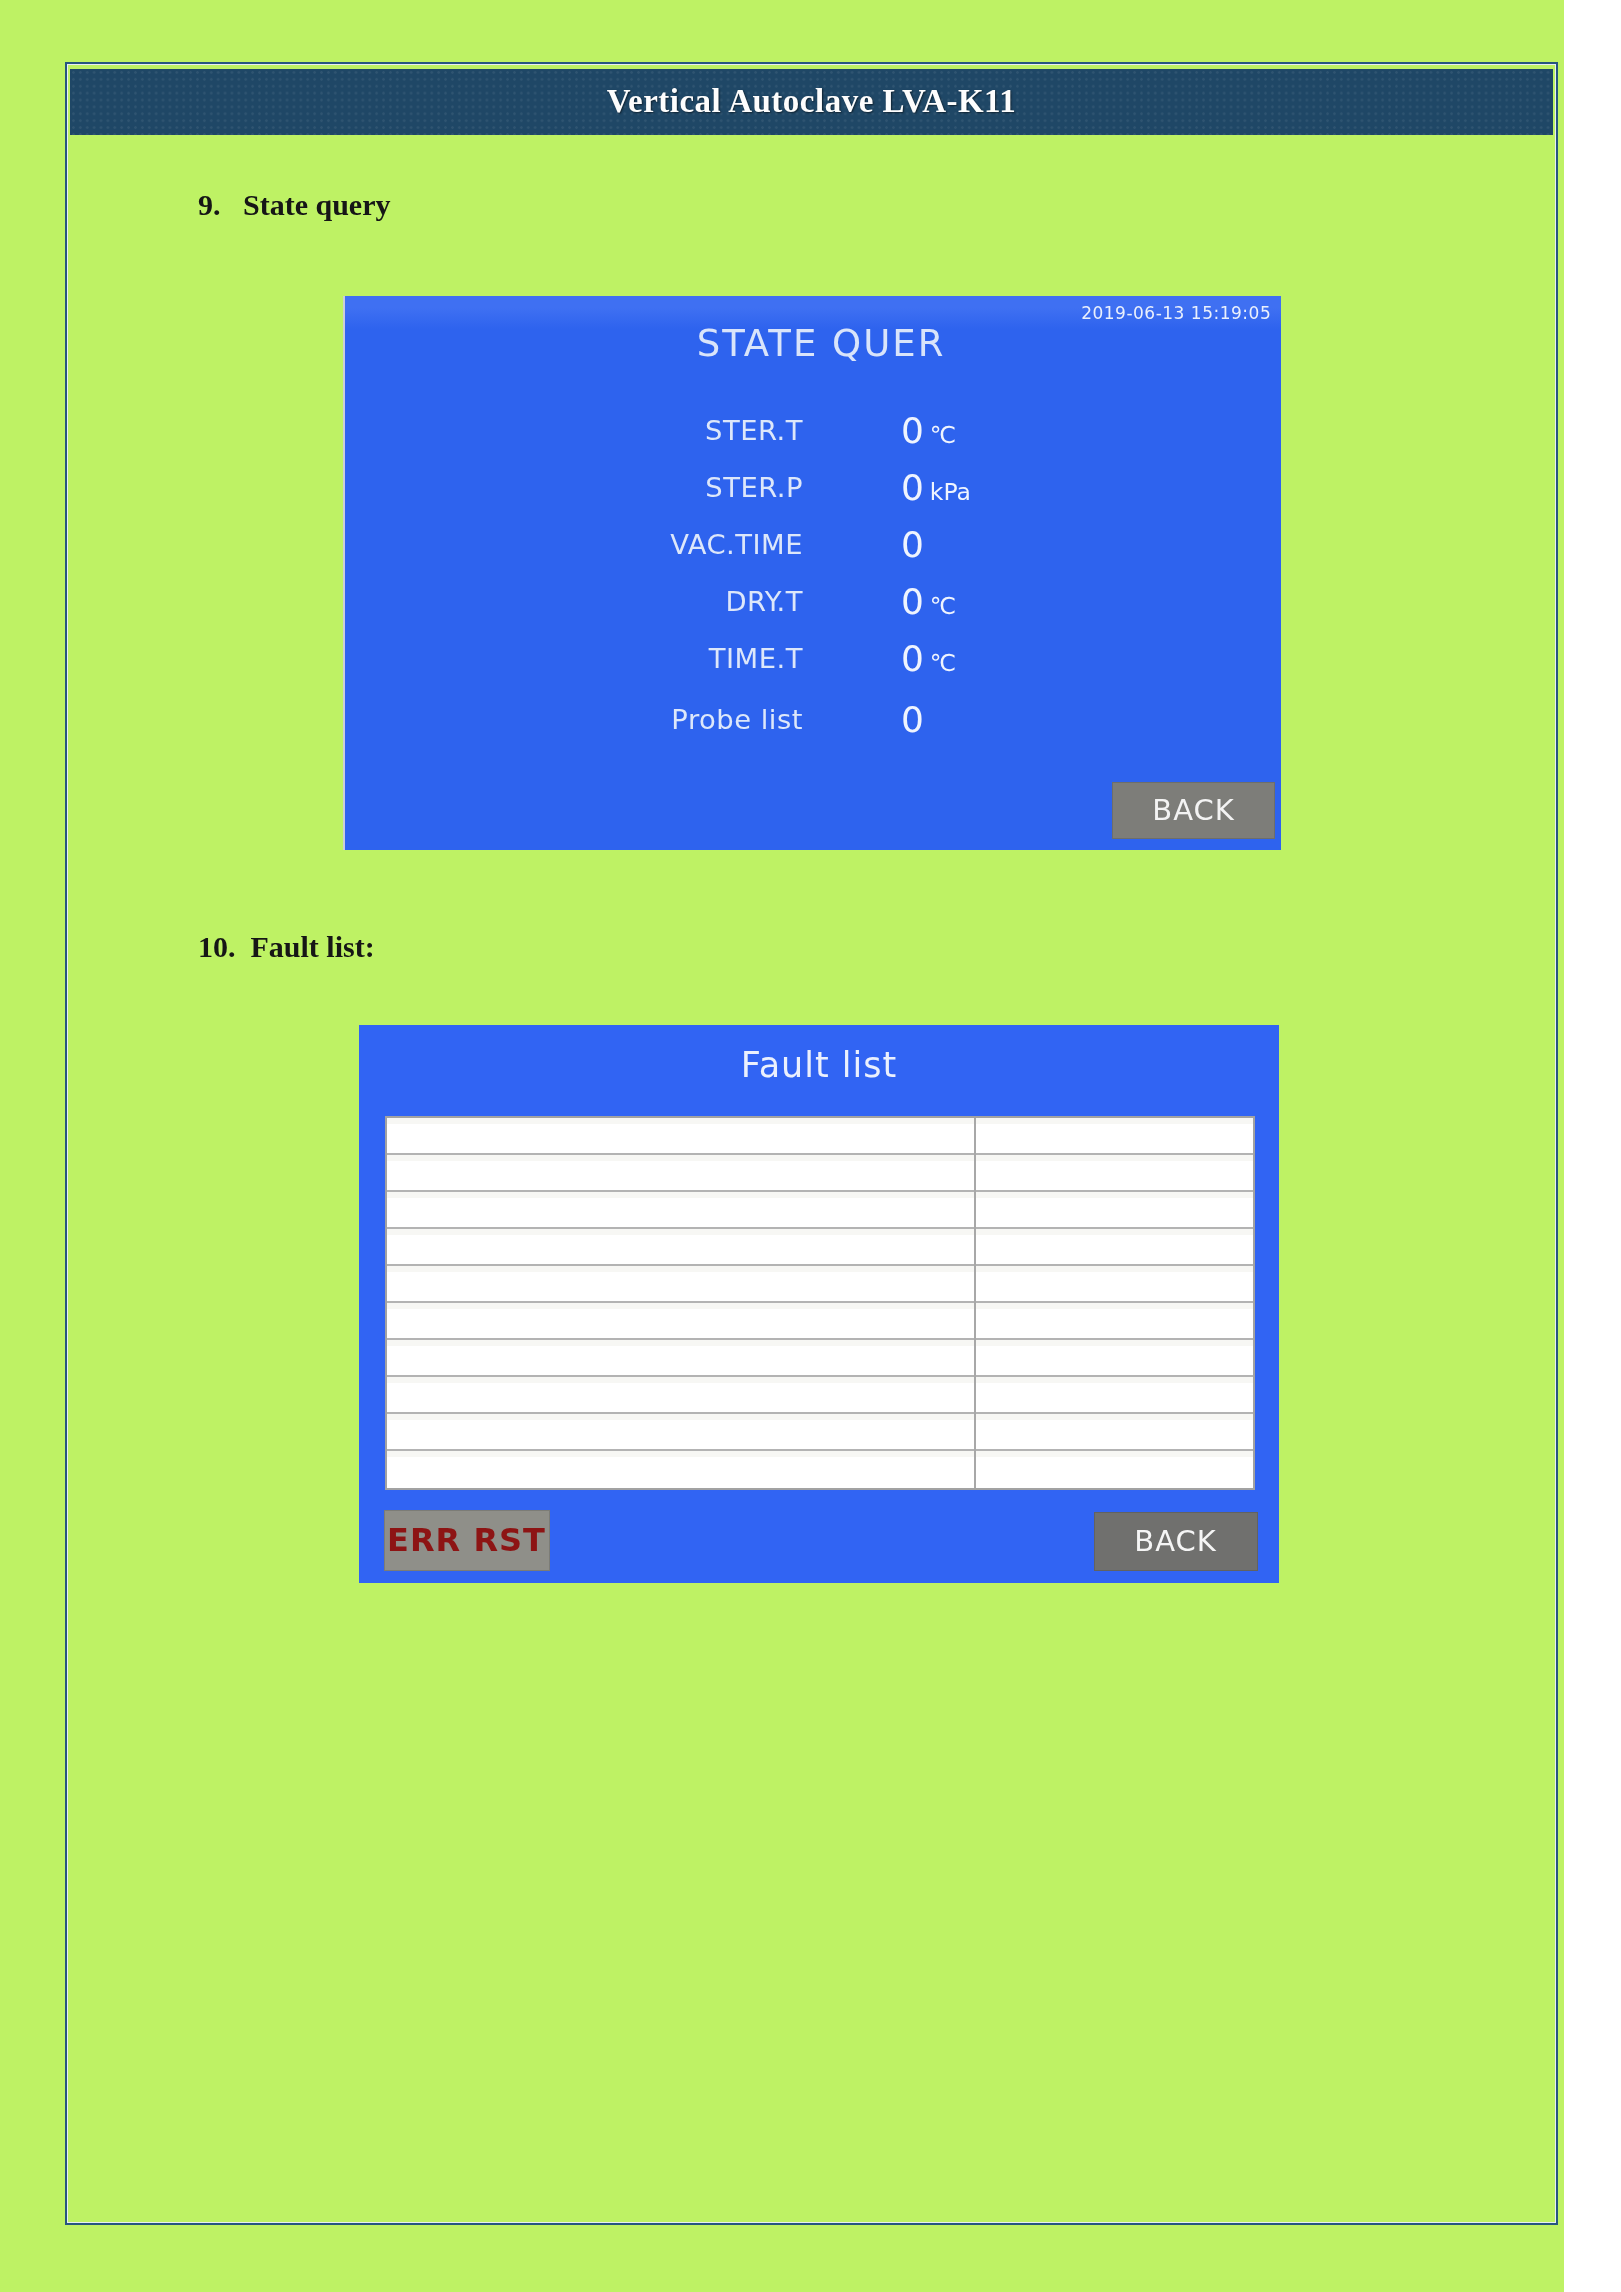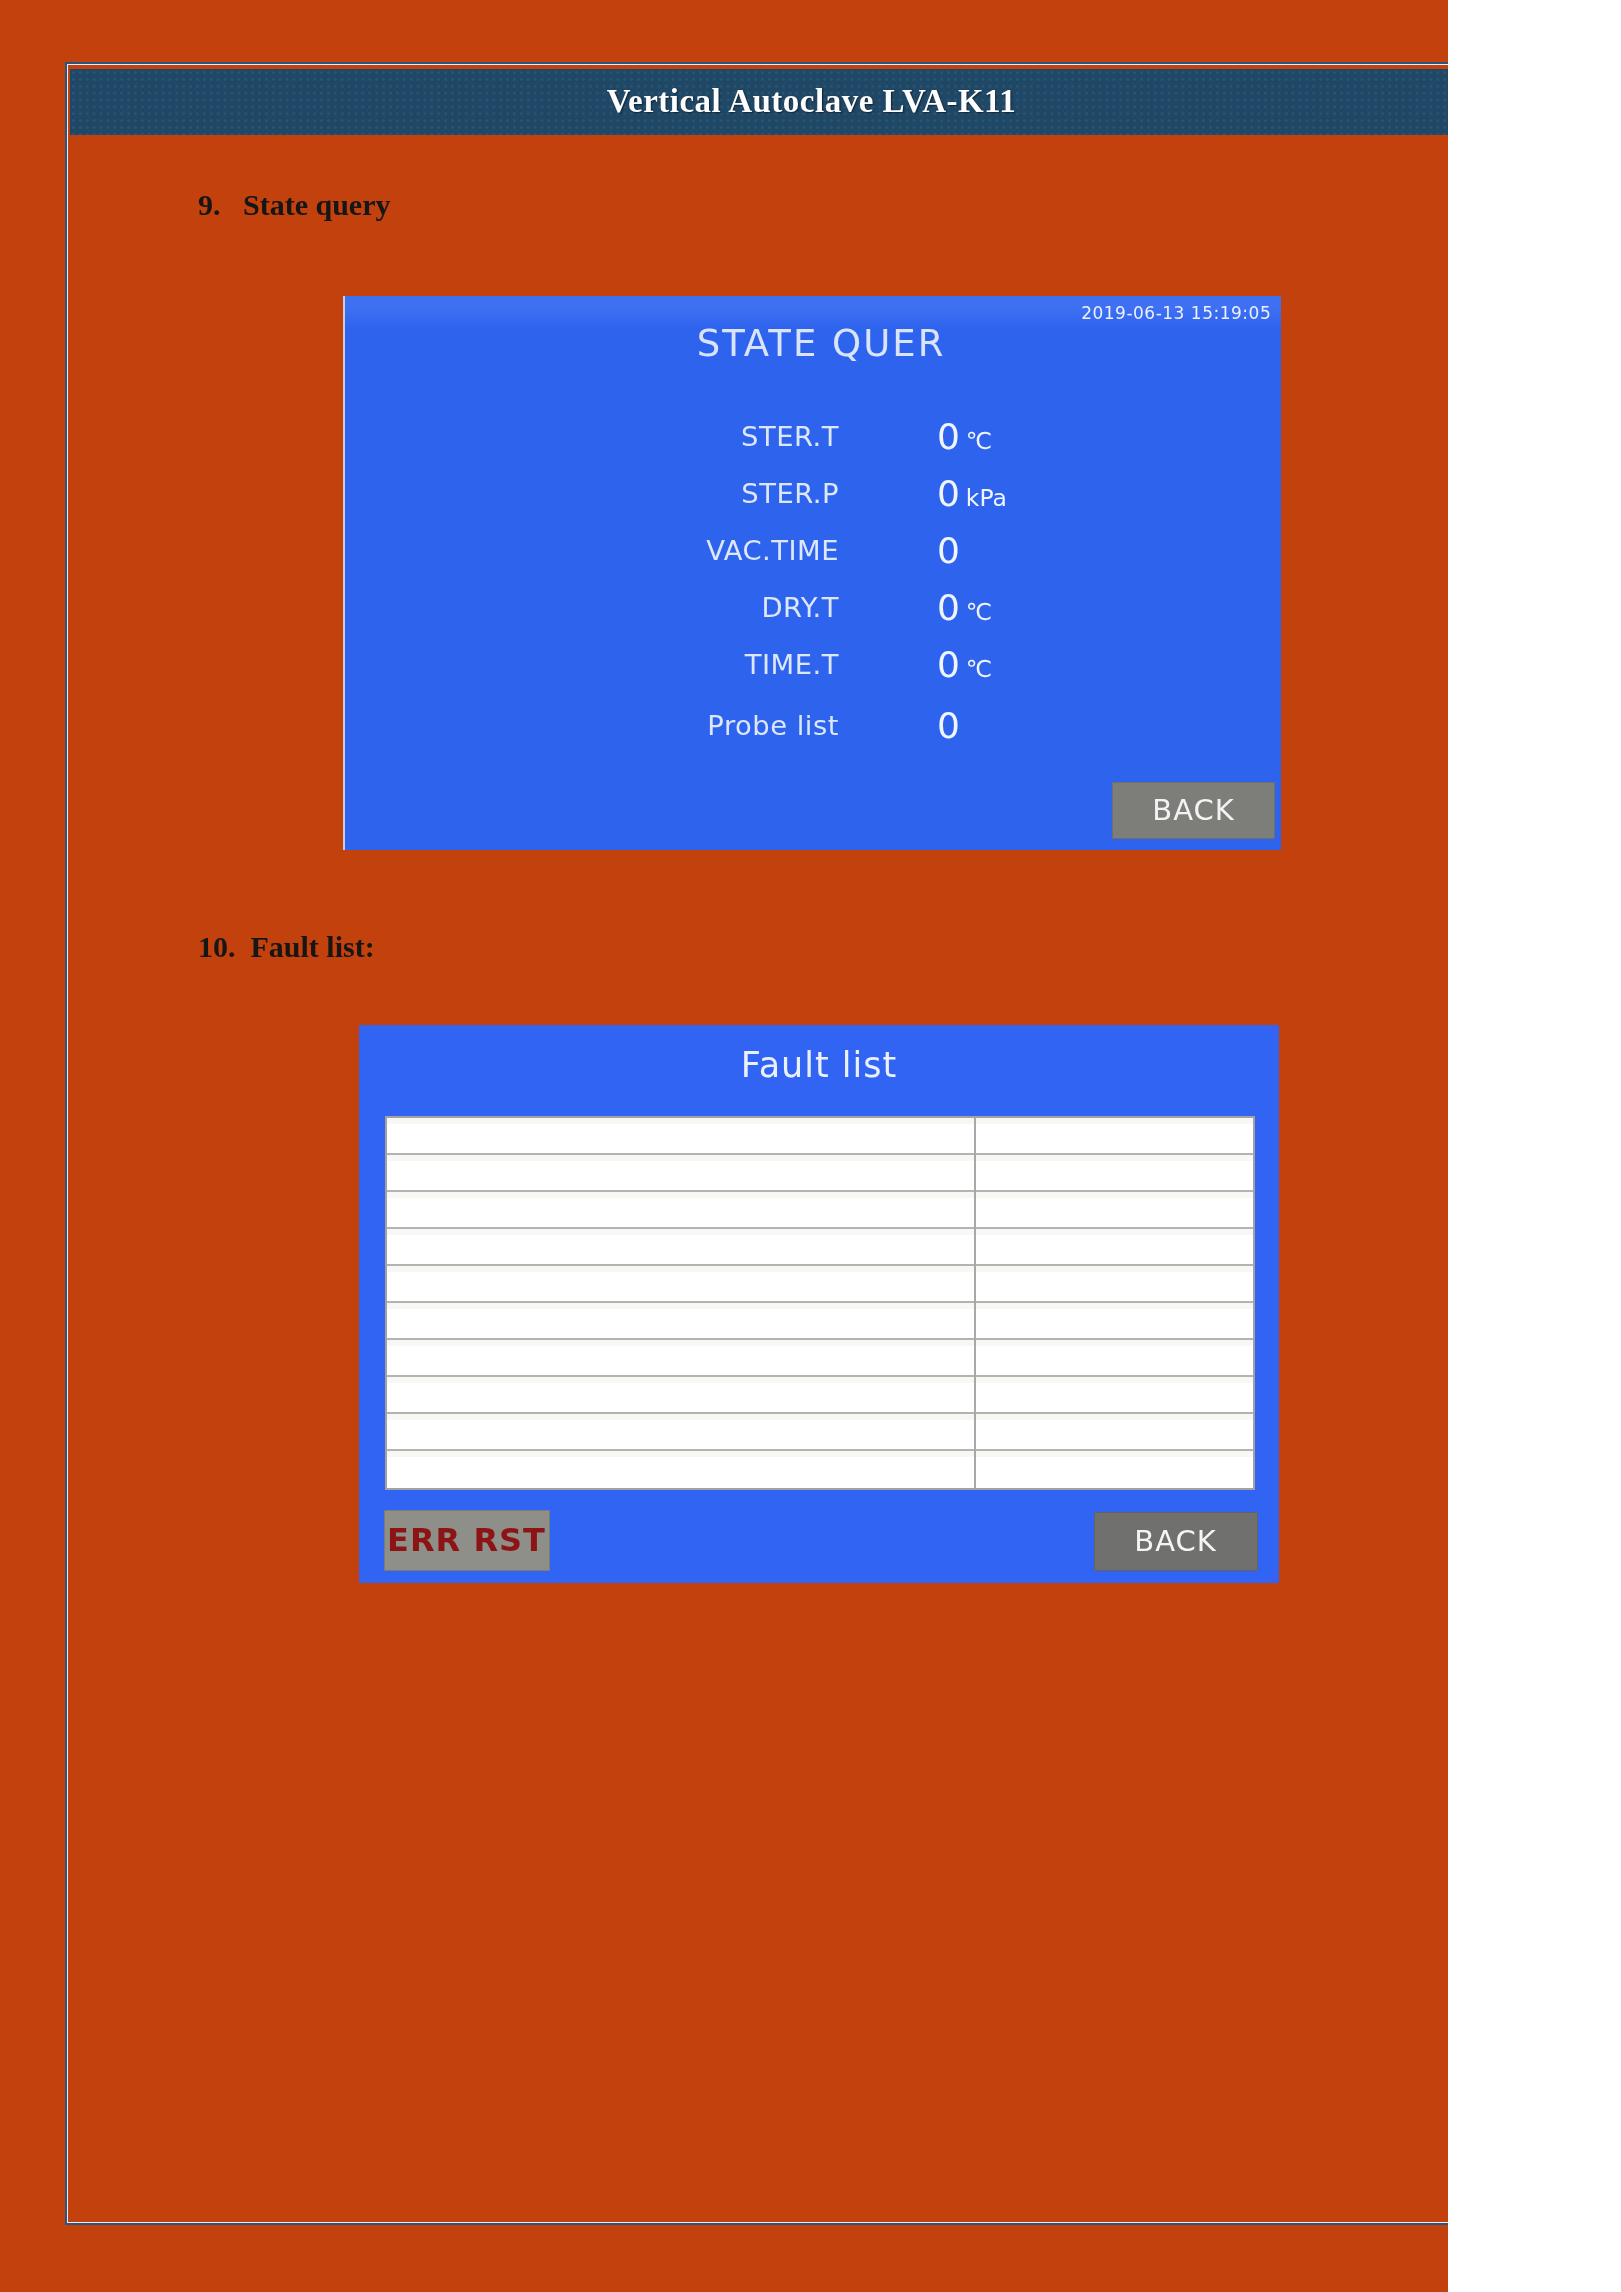--- a/index.html
+++ b/index.html
@@ -1,19 +1,19 @@
 <!DOCTYPE html>
 <html><head>
 <meta charset="utf-8">
 <style>
   html,body{margin:0;padding:0;background:#ffffff;}
   .page{
     position:relative;
-    width:1448px;height:2293px;
-    background:#c2410c;
+    width:1564px;height:2293px;
+    background:#bef264;
     font-family:"Liberation Serif", serif;
     overflow:hidden;
   }
   .page-border{
     position:absolute;left:65px;top:62px;width:1493px;height:2163px;
     box-sizing:border-box;
     border:2px solid #27567f;
     box-shadow:inset 0 0 0 1px #e8eef4;
   }
   
@@ -57,21 +57,21 @@
     border-left:2px solid #c9cfd9;
   }
   .timestamp{
     position:absolute;top:6.9px;right:9.8px;
     font-size:17px;color:#eaf0fc;letter-spacing:0.5px;
   }
   .state-title{
     position:absolute;top:25.5px;left:8px;width:100%;
     text-align:center;font-size:37px;color:#d9e4fa;letter-spacing:2px;
   }
-  .state-rows{position:absolute;left:0;top:112px;width:100%;margin-left:36px;}
+  .state-rows{position:absolute;left:0;top:106px;width:100%;}
   .srow{position:relative;height:57px;line-height:57px;}
   .srow:last-child{margin-top:3.9px;}
   .slabel{
     display:inline-block;width:458px;text-align:right;
     font-size:27.4px;color:#dde7fa;letter-spacing:0.5px;
   }
   .svalue{
     position:absolute;left:556px;top:0;line-height:57px;
     color:#eff4fe;white-space:nowrap;
   }

